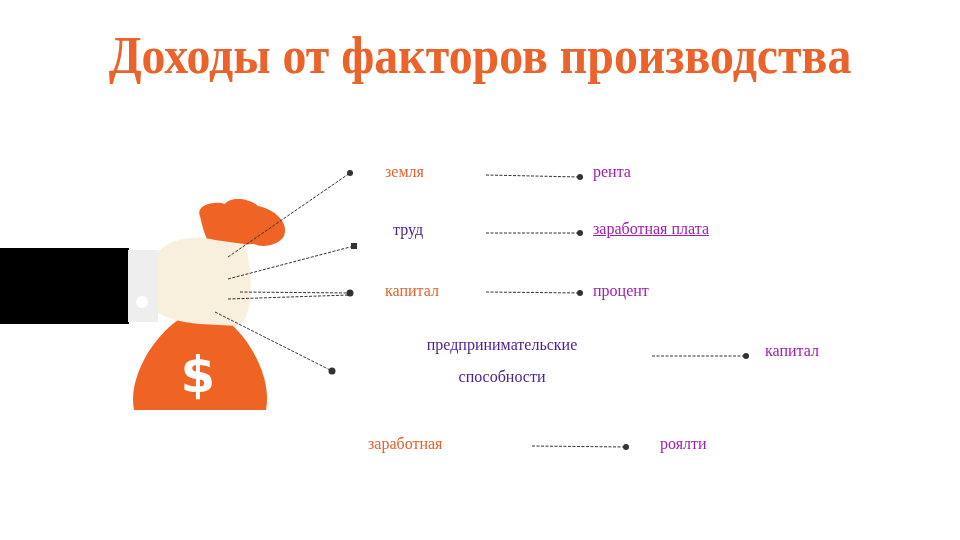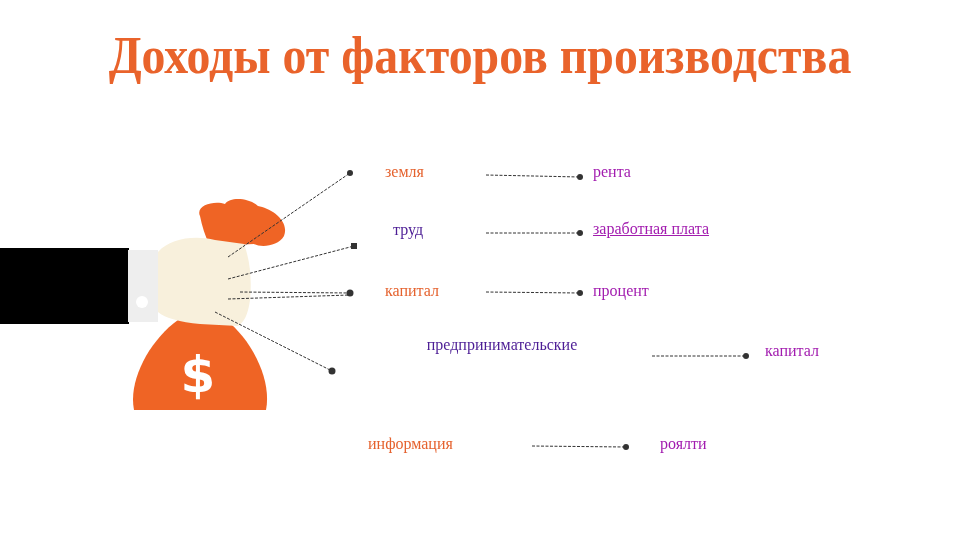--- a/index.html
+++ b/index.html
@@ -62,20 +62,21 @@
   <circle cx="580" cy="293" r="3" fill="#333"></circle>
   <circle cx="746" cy="356" r="3" fill="#333"></circle>
   <circle cx="626" cy="447" r="3" fill="#333"></circle>
 </svg>
 
 <div class="lbl factor-orange" style="left:385px; top:163px;">земля</div>
 <div class="lbl factor-gold" style="left:393px; top:221px;">труд</div>
 <div class="lbl factor-orange" style="left:385px; top:282px;">капитал</div>
 <div class="lbl factor-gold two-line" style="left:369px; top:329px; width:266px;">
   <div>предпринимательские</div>
+  <div>способности</div>
 </div>
-<div class="lbl factor-orange" style="left:368px; top:435px;">информация</div>
+<div class="lbl factor-orange" style="left:368px; top:435px;">заработная</div>
 
 <div class="lbl income" style="left:593px; top:163px;">рента</div>
 <div class="lbl income" style="left:593px; top:220px;text-decoration:underline;">заработная плата</div>
 <div class="lbl income" style="left:593px; top:282px;">процент</div>
 <div class="lbl income" style="left:765px; top:342px;">капитал</div>
 <div class="lbl income" style="left:660px; top:435px;text-align:center;">роялти</div>
 
 </body></html>

